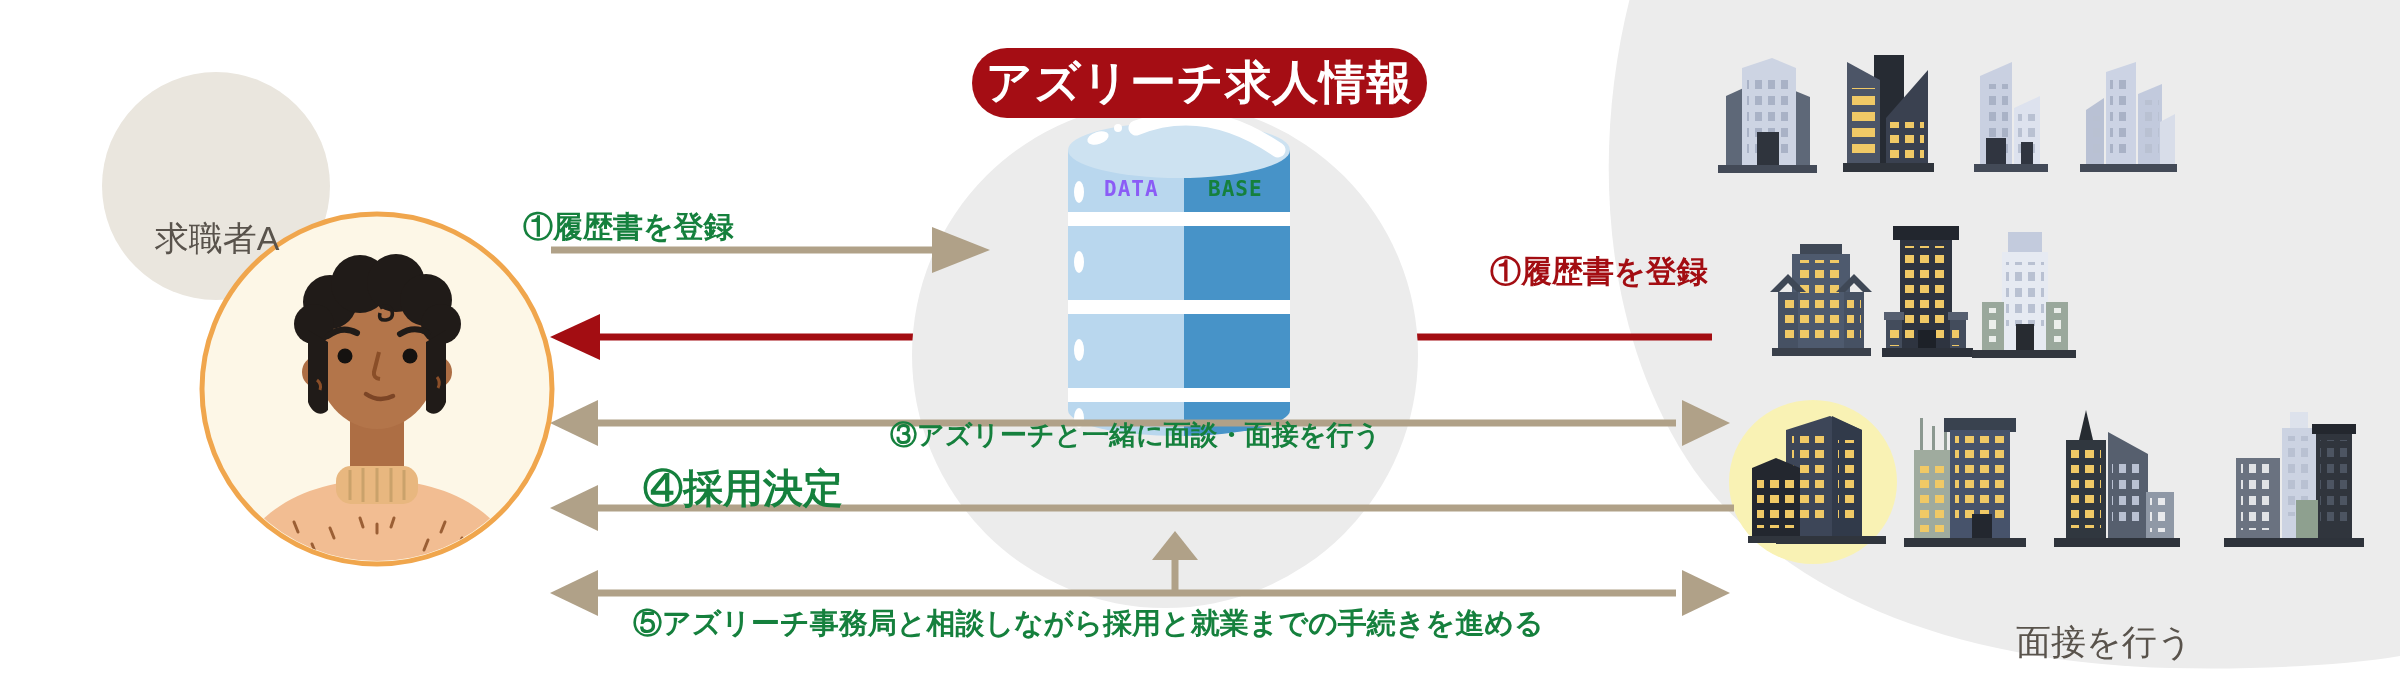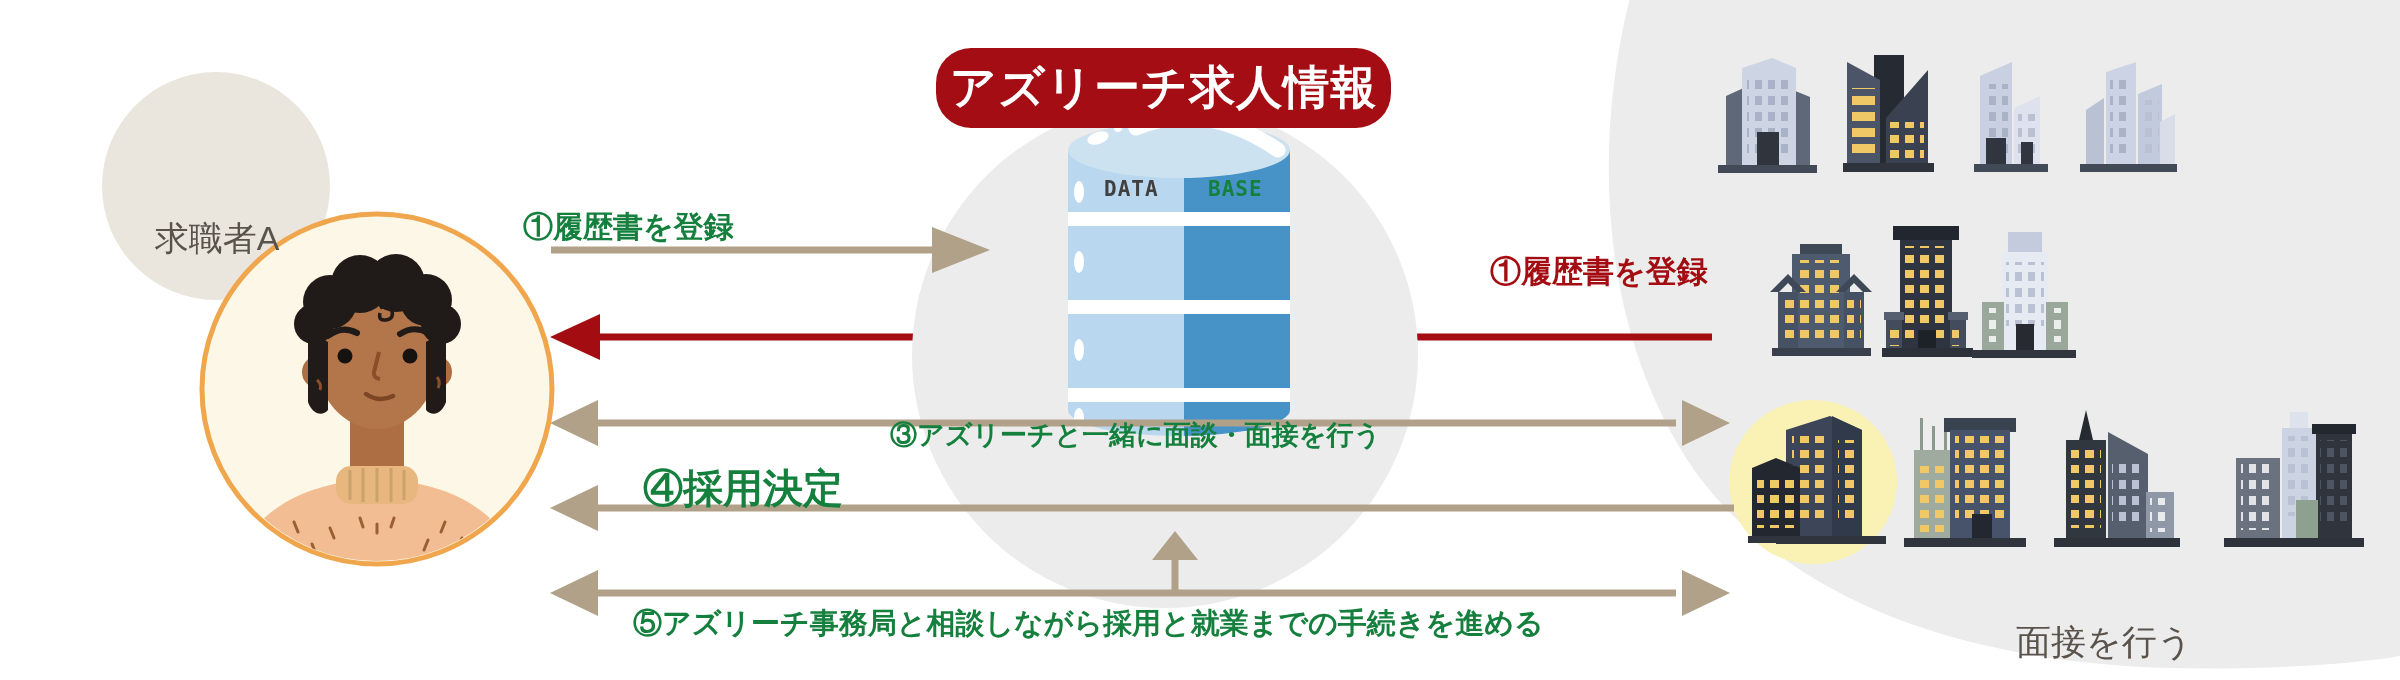--- a/index.html
+++ b/index.html
@@ -6,28 +6,28 @@
   .stage{
     position:relative;width:2400px;height:680px;overflow:hidden;background:#ffffff;
     font-family:"Liberation Sans", sans-serif;
   }
   .stage svg.layer{position:absolute;left:0;top:0;}
   .lbl{position:absolute;white-space:nowrap;line-height:1.25;}
   .lbl-tan{color:#15803d;font-weight:bold;}
   .lbl-red{color:#a30d12;font-weight:bold;}
   .lbl-grey{color:#59534c;margin-top:48px;}
   .title-badge{
-    position:absolute;left:936px;top:48px;width:455px;height:80px;
+    position:absolute;left:972px;top:48px;width:455px;height:70px;
     background:#a50d14;border-radius:35px;color:#ffffff;
     display:flex;align-items:center;justify-content:center;
     font-size:46px;font-weight:bold;letter-spacing:1px;
   }
   .db-word{position:absolute;top:176px;font-family:"DejaVu Sans Mono", monospace;
     font-weight:bold;font-size:21px;letter-spacing:1px;}
-  .db-word.data{left:1104px;color:#404040;text-align:center;}
+  .db-word.data{left:1104px;color:#8b5cf6;text-align:center;}
   .db-word.base{left:1208px;color:#15803d;}
   .seeker-label{left:120px;top:169px;width:194px;text-align:center;font-size:34px;}
   .companies-label{left:2016px;top:572px;font-size:35px;}
   .step1{left:523px;top:208px;font-size:30px;}
   .step2{left:1452px;top:252px;font-size:31px;line-height:40px;}
   .step2 .ind{padding-left:38px;}
   .step3{left:890px;top:388px;font-size:27px;margin-top:31px;}
   .step4{left:643px;top:463px;font-size:40px;}
   .step5{left:633px;top:605px;font-size:29px;}
 </style>

